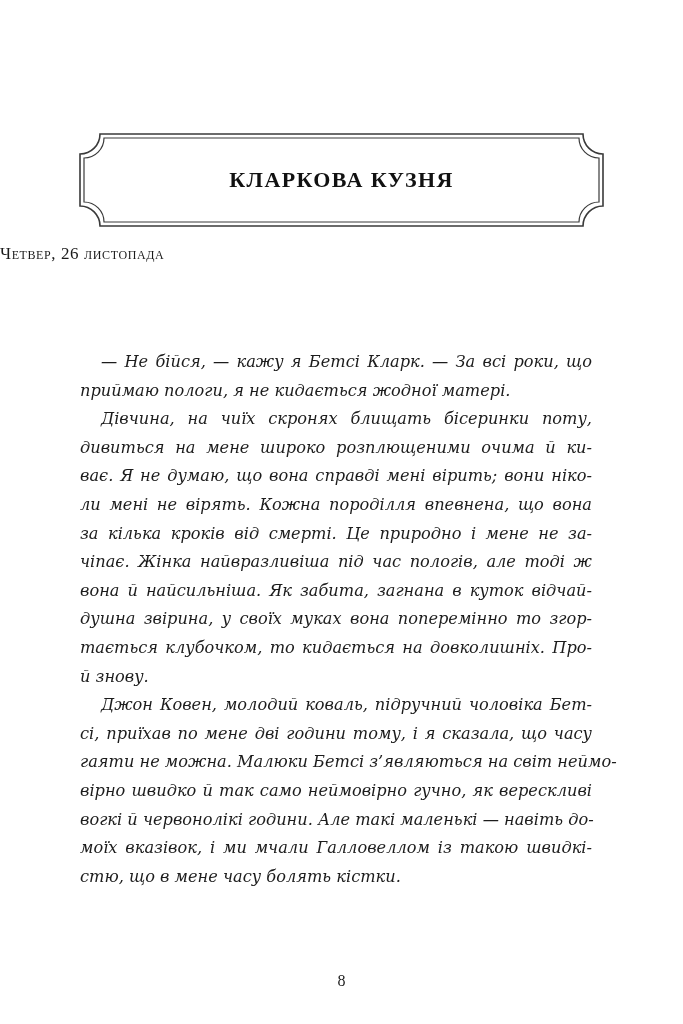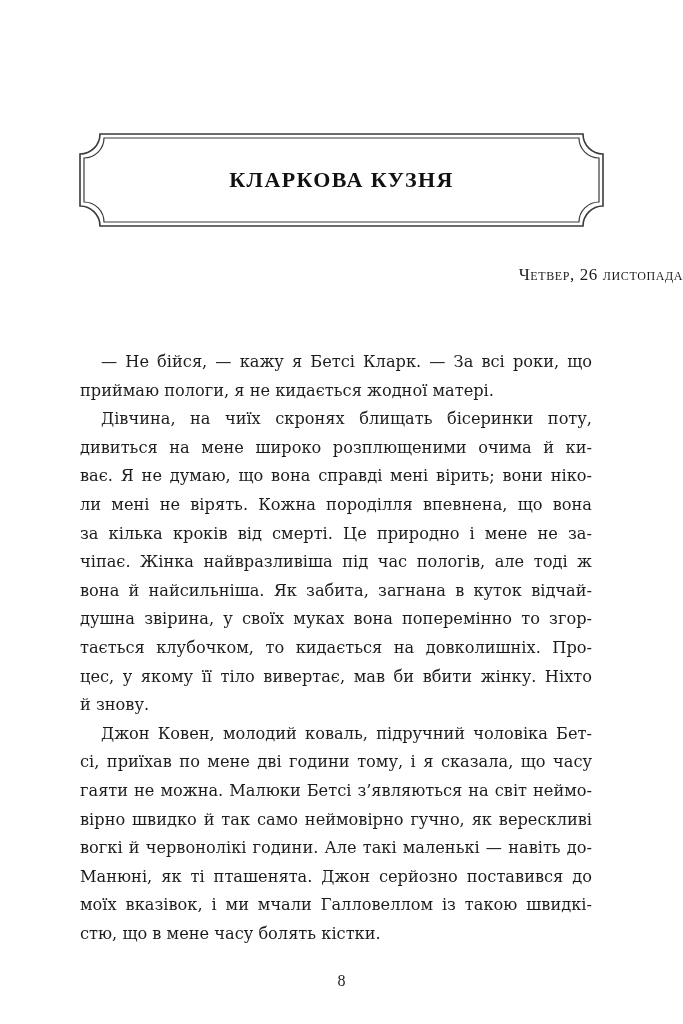--- a/index.html
+++ b/index.html
@@ -39,37 +39,37 @@
       font-weight: bold;
       font-size: 22px;
       letter-spacing: 1.4px;
       color: #111;
     }
     .subtitle {
       position: absolute;
       left: 0;
       width: 683px;
       top: 244px;
-      text-align: right;
+      text-align: left;
       font-family: "Liberation Serif", "DejaVu Serif", serif;
       font-size: 17px;
       letter-spacing: 0.6px;
       color: #1a1a1a;
       font-variant: small-caps;
-      margin-top: 21px;
     }
     .body-text {
       position: absolute;
       left: 80px;
       top: 348px;
       width: 512px;
       font-family: "DejaVu Serif", "Liberation Serif", serif;
       font-size: 16.2px;
       line-height: 28.6px;
       color: #1c1c1c;
+      font-style: italic;
     }
     .line {
       display: block;
       white-space: nowrap;
       text-align: justify;
       text-align-last: justify;
       height: 28.6px;
     }
     .line.last {
       text-align-last: left;
@@ -110,28 +110,26 @@
   <div>
     <span class="line indent">Дівчина, на чиїх скронях блищать бісеринки поту,</span>
     <span class="line">дивиться на мене широко розплющеними очима й ки-</span>
     <span class="line">ває. Я не думаю, що вона справді мені вірить; вони ніко-</span>
     <span class="line">ли мені не вірять. Кожна породілля впевнена, що вона</span>
     <span class="line">за кілька кроків від смерті. Це природно і мене не за-</span>
     <span class="line">чіпає. Жінка найвразливіша під час пологів, але тоді ж</span>
     <span class="line">вона й найсильніша. Як забита, загнана в куток відчай-</span>
     <span class="line">душна звірина, у своїх муках вона поперемінно то згор-</span>
     <span class="line">тається клубочком, то кидається на довколишніх. Про-</span>
-    <span class="line">цес, у якому її тіло вивертає, мав би вбити жінку. Ніхто</span>
     <span class="line last">й знову.</span>
   </div>
   <div>
     <span class="line indent">Джон Ковен, молодий коваль, підручний чоловіка Бет-</span>
     <span class="line">сі, приїхав по мене дві години тому, і я сказала, що часу</span>
     <span class="line">гаяти не можна. Малюки Бетсі з’являються на світ неймо-</span>
     <span class="line">вірно швидко й так само неймовірно гучно, як верескливі</span>
     <span class="line">вогкі й червонолікі години. Але такі маленькі — навіть до-</span>
-    <span class="line">Манюні, як ті пташенята. Джон серйозно поставився до</span>
     <span class="line">моїх вказівок, і ми мчали Галловеллом із такою швидкі-</span>
     <span class="line last">стю, що в мене часу болять кістки.</span>
   </div>
 </div>
 
 <div class="page-number">8</div>
 
 </body></html>

